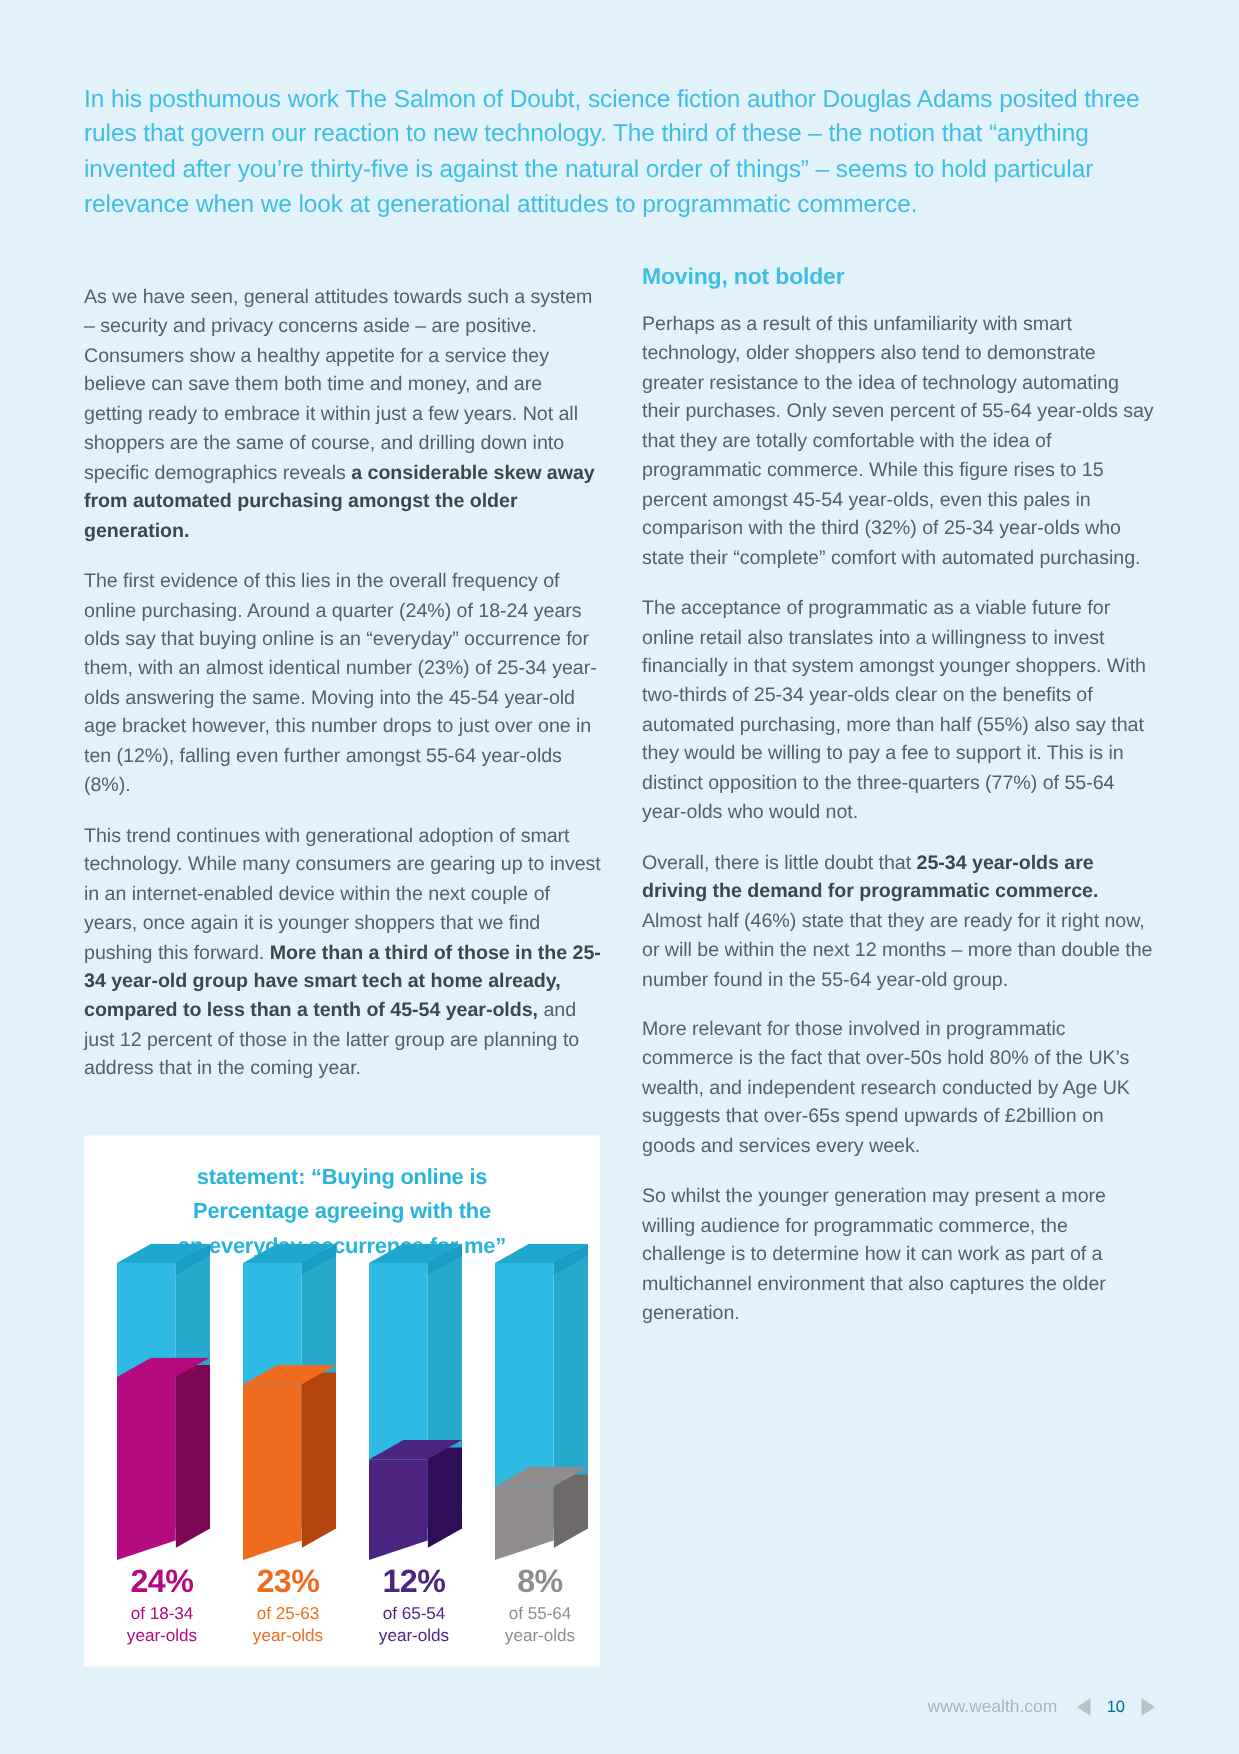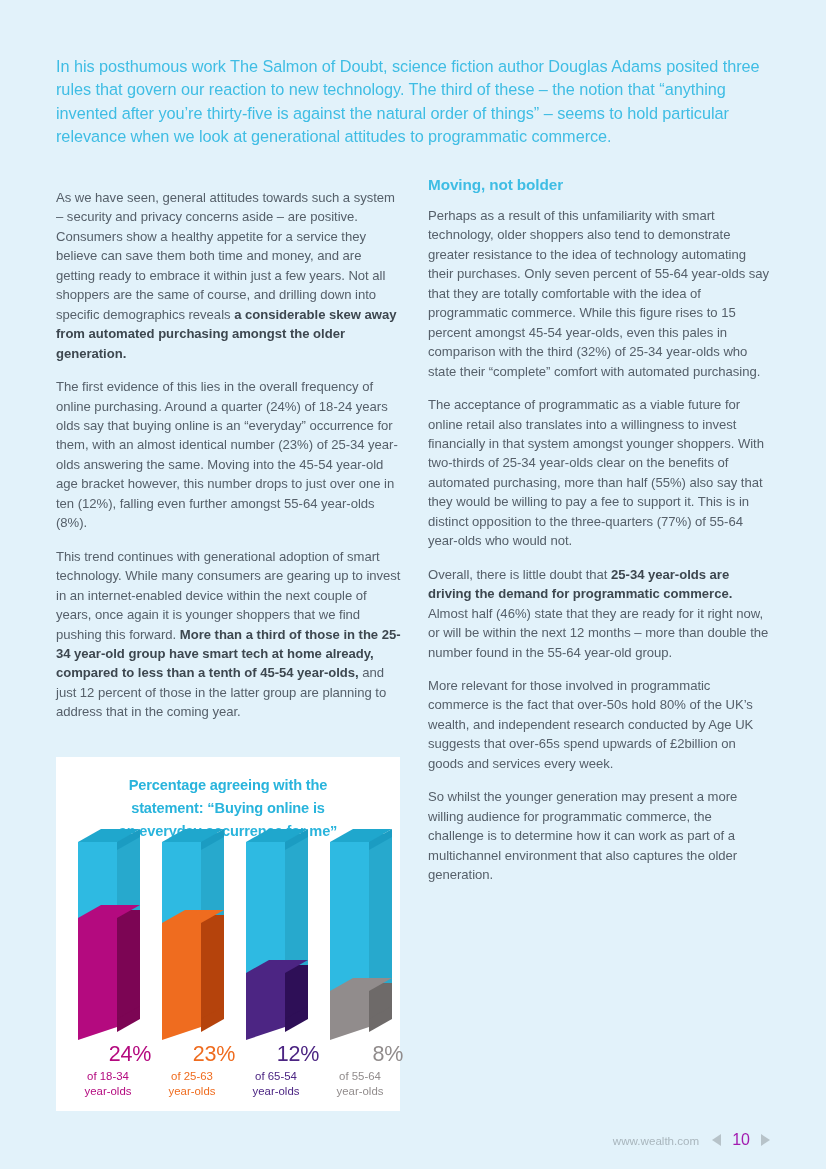--- a/index.html
+++ b/index.html
@@ -195,24 +195,23 @@
     width: 344px;
     height: 70px;
   }
   .lab-col {
     position: absolute;
     width: 86px;
     text-align: center;
   }
   .lab-pct {
     font-size: 21.5px;
-    font-weight: normal;
+    font-weight: bold;
     line-height: 25px;
     letter-spacing: -0.3px;
-    text-align: right;
   }
   .lab-sub {
     font-size: 11.4px;
     line-height: 14.6px;
     margin-top: 2px;
   }
 
   
   .footer {
     position: absolute;
@@ -240,22 +239,22 @@
     border-top: 6px solid transparent;
     border-bottom: 6px solid transparent;
     border-right: 9px solid #b7c3c9;
   }
   .nav-next {
     border-top: 6px solid transparent;
     border-bottom: 6px solid transparent;
     border-left: 9px solid #b7c3c9;
   }
   .page-num {
-    color: #a21caf;
-    font-size: 16px;
+    color: #0369a1;
+    font-size: 11px;
   }
   .tri-wrap {
     display: inline-flex;
     align-items: center;
     gap: 11px;
   }
 </style>
 </head>
 <body>
 
@@ -275,22 +274,22 @@
         <p class="body-p"><span>Perhaps as a result of this unfamiliarity with smart technology, older shoppers also tend to demonstrate greater resistance to the idea of technology automating their purchases. Only seven percent of 55-64 year-olds say that they are totally comfortable with the idea of programmatic commerce. While this figure rises to 15 percent amongst 45-54 year-olds, even this pales in comparison with the third (32%) of 25-34 year-olds who state their “complete” comfort with automated purchasing.</span></p>
         <p class="body-p"><span>The acceptance of programmatic as a viable future for online retail also translates into a willingness to invest financially in that system amongst younger shoppers. With two-thirds of 25-34 year-olds clear on the benefits of automated purchasing, more than half (55%) also say that they would be willing to pay a fee to support it. This is in distinct opposition to the three-quarters (77%) of 55-64 year-olds who would not.</span></p>
         <p class="body-p"><span>Overall, there is little doubt that </span><b>25-34 year-olds are driving the demand for programmatic commerce.</b><span> Almost half (46%) state that they are ready for it right now, or will be within the next 12 months – more than double the number found in the 55-64 year-old group.</span></p>
         <p class="body-p"><span>More relevant for those involved in programmatic commerce is the fact that over-50s hold 80% of the UK’s wealth, and independent research conducted by Age UK suggests that over-65s spend upwards of £2billion on goods and services every week.</span></p>
         <p class="body-p"><span>So whilst the younger generation may present a more willing audience for programmatic commerce, the challenge is to determine how it can work as part of a multichannel environment that also captures the older generation.</span></p>
       </div>
   </div>
 
   <div class="chart-card">
     <div class="chart-title" id="chart-title">
+        <div>statement: “Buying online is</div>
         <div>Percentage agreeing with the</div>
-        <div>statement: “Buying online is</div>
         <div>an everyday occurrence for me”</div>
       </div>
     <div class="bars" id="chart-bars">
         <div class="bar-col" style="left: 22px;">
           <div class="col3d">
             <div class="face-front" style="background: rgb(46, 186, 226);"></div>
             <div class="face-side" style="background: rgb(39, 169, 205);"></div>
             <div class="seg-front" style="height: 109px; background: rgb(180, 10, 127);"></div>
             <div class="seg-side" style="height: 109px; background: rgb(124, 5, 84);"></div>
             <div class="seg-slant" style="bottom: 96px;">

